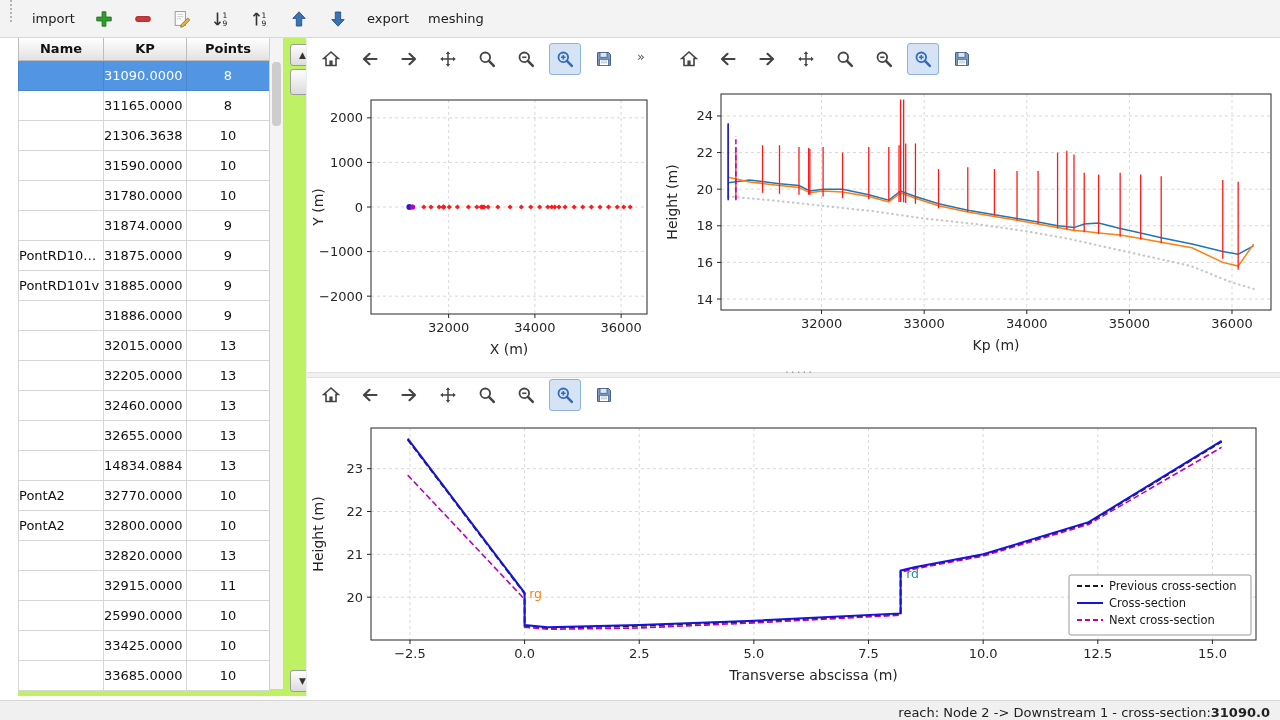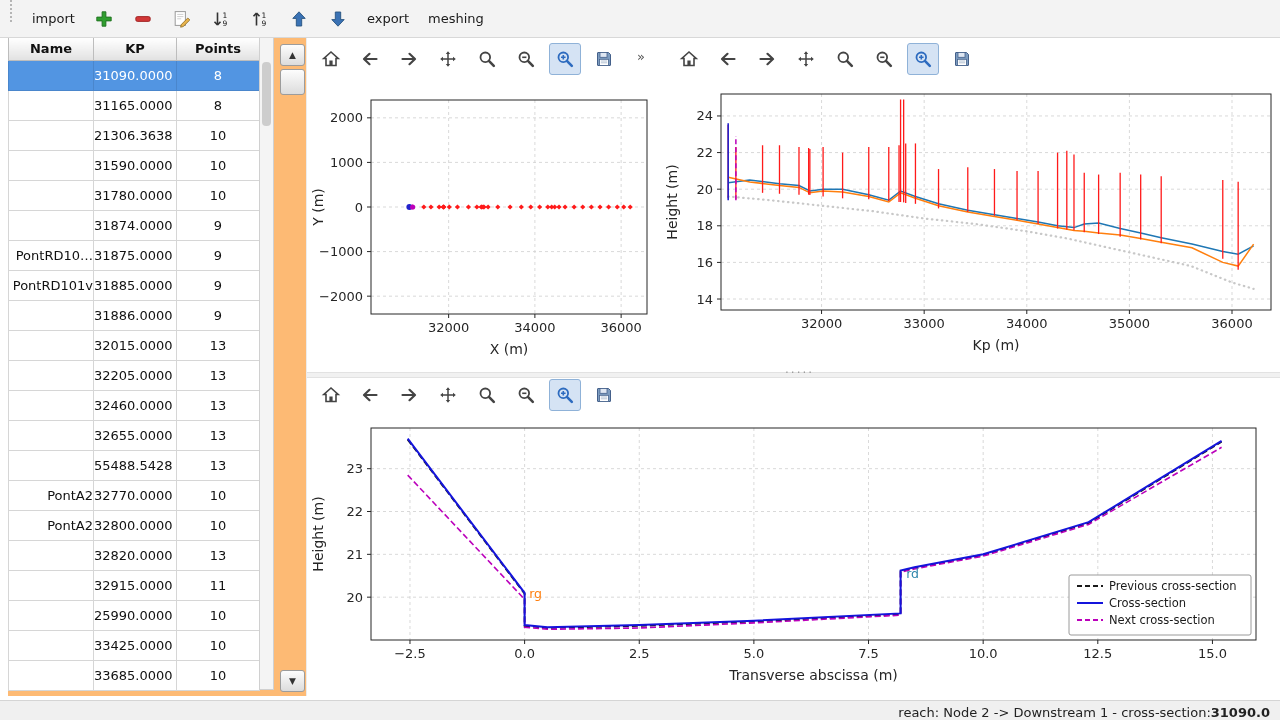--- a/index.html
+++ b/index.html
@@ -8,25 +8,25 @@
 #app{position:relative;width:1280px;height:720px;overflow:hidden;background:#fff}
 
 
 .toolbar{position:absolute;left:0;top:0;width:1280px;height:38px;background:#f3f3f3;border-bottom:1px solid #d8d8d8;display:flex;gap:5px;padding:0 10px}
 .tb-handle{width:6px;height:22px;border-left:2px dotted #b5b5b5;margin-right:4px}
 .tb-btn{display:flex;align-items:center;gap:4px;padding:4px 7px;border-radius:3px}
 .tb-btn .lbl{font-size:13px;color:#1a1a1a}
 .ic{display:inline-flex;width:20px;height:20px}
 
 
-.left-panel{position:absolute;left:8px;top:38px;width:306px;height:658px;background:#fdba74}
+.left-panel{position:absolute;left:18px;top:38px;width:306px;height:658px;background:#bef264}
 table.xs-table{border-collapse:collapse;table-layout:fixed;width:251px}
 .xs-table th{height:22px;background:linear-gradient(#ffffff,#e2e2e2);border:1px solid #bdbdbd;border-top:none;font-size:13px;font-weight:bold;color:#111}
 .xs-table td{height:30px;border:1px solid #d6d6d6;font-size:13px;color:#111;background:#fff;overflow:hidden;white-space:nowrap}
-td.c-name{text-align:right}
+td.c-name{text-align:left}
 td.c-kp{text-align:right;padding-right:12px}
 td.c-points{text-align:center}
 tr.selected td{background:#5295e2;color:#fff;border-color:#4a86cc}
 .vscroll-thin{position:absolute;left:251px;top:0;width:15px;height:652px;background:#f4f4f4;border:1px solid #d0d0d0;border-top:none}
 .vscroll-thumb{position:absolute;left:2px;top:24px;width:9px;height:64px;background:#cdcdcd;border-radius:4px}
 .sq-btn{position:absolute;width:25px;height:22px;left:272px;background:linear-gradient(#fdfdfd,#dcdcdc);border:1px solid #9c9c9c;border-radius:3px;font-size:9px;color:#333;display:flex;align-items:center;justify-content:center}
 #scroll-up{top:6px}
 #panel-thumb{top:31px;height:26px}
 #scroll-down{top:632px}
 
@@ -194,21 +194,21 @@
             <td class="c-kp">32460.0000</td>
             <td class="c-points">13</td>
           </tr>
           <tr>
             <td class="c-name"></td>
             <td class="c-kp">32655.0000</td>
             <td class="c-points">13</td>
           </tr>
           <tr>
             <td class="c-name"></td>
-            <td class="c-kp">55488.5428</td>
+            <td class="c-kp">14834.0884</td>
             <td class="c-points">13</td>
           </tr>
           <tr>
             <td class="c-name">PontA2</td>
             <td class="c-kp">32770.0000</td>
             <td class="c-points">10</td>
           </tr>
           <tr>
             <td class="c-name">PontA2</td>
             <td class="c-kp">32800.0000</td>

